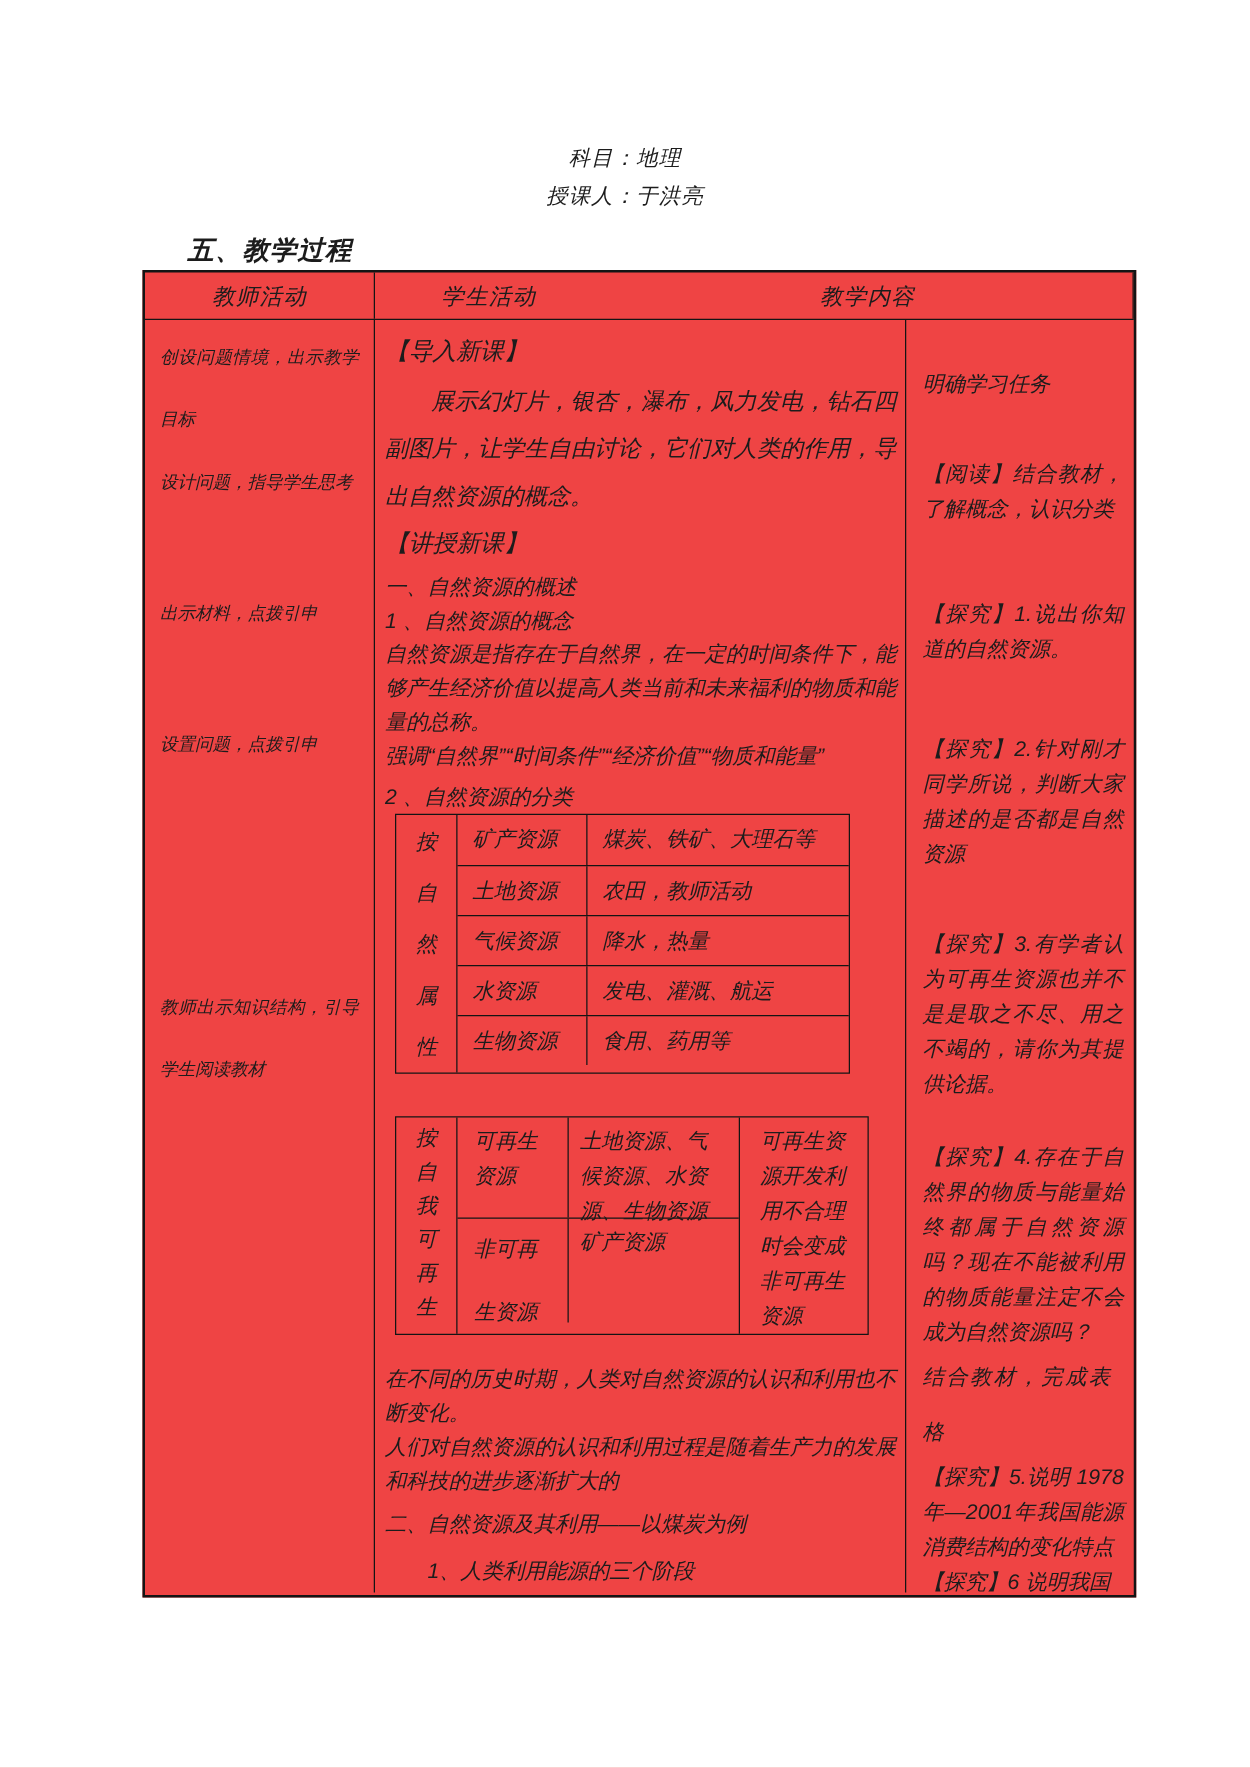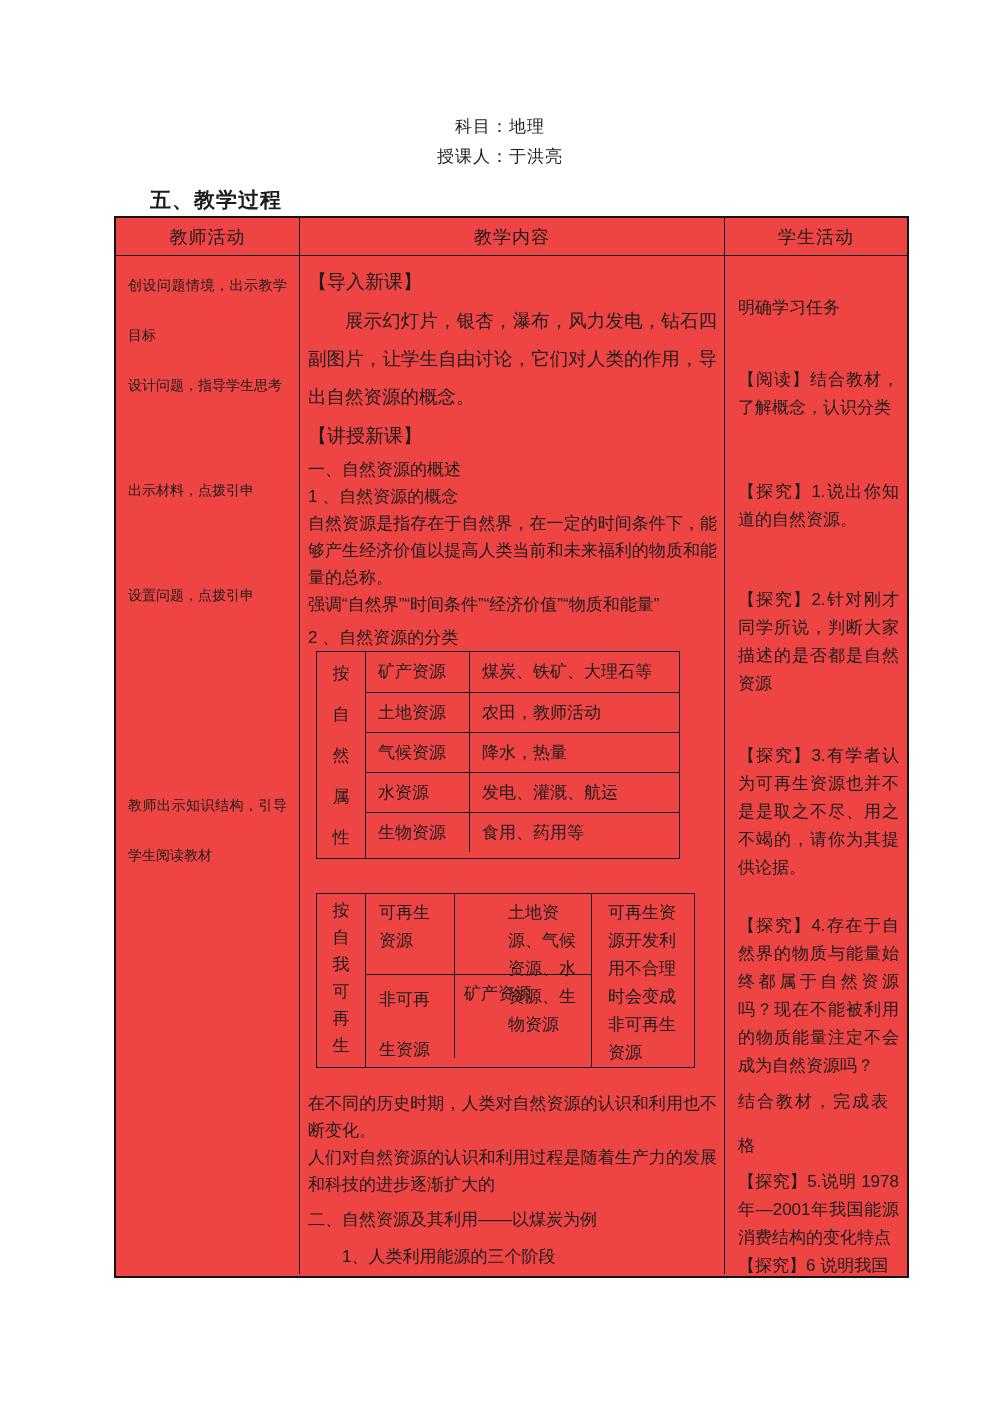--- a/index.html
+++ b/index.html
@@ -3,21 +3,21 @@
 <meta charset="utf-8">
 <style>
   * { box-sizing: border-box; }
   html,body { margin:0; padding:0; }
   body {
     width:1000px; height:1414px; background:#ffffff;
     font-family:"Liberation Sans", sans-serif;
     color:#1c1c1c;
   }
   p { margin:0; padding:0; }
-  .page { position:relative; width:1000px; height:1414px; overflow:hidden; background:#fff; }
+  .page { position:relative; width:1000px; height:1414px; overflow:hidden; background:#fff;font-style:italic; }
 
   
   .doc-meta { padding-top:112px; text-align:center; font-size:17px; line-height:30px; letter-spacing:1px; }
 
   
   .section-heading { margin:14px 0 0 150px; font-size:21px; font-weight:bold; letter-spacing:1px; }
 
   
   .lesson-table { position:absolute; left:114px; top:216px; width:795px; height:1062px; border:2.5px solid #141414; background:#ef4444; }
   .thead { display:flex; height:38px; border-bottom:1.5px solid #141414; }
@@ -52,21 +52,21 @@
   .r1 { display:flex; height:40px; }
   .r1 + .r1 { border-top:1.5px solid #141414; }
   .tc1 { width:104px; border-right:1.5px solid #141414; padding-left:12px; line-height:40px; }
   .ec1 { flex:1; padding-left:12px; line-height:40px; }
 
   
   .itable2 { display:flex; width:379px; margin:34px 0 0 8px; border:1.5px solid #141414; }
   .axis2 { width:49px; padding:3px 8px 0 8px; line-height:27px; }
   .mid2 { width:226px; border-right:1.5px solid #141414; }
   .r2 { display:flex; }
-  .r2a { height:80px;gap:44px; }
+  .r2a { height:80px; }
   .r2b { height:83.5px; border-top:1.5px solid #141414; }
   .tc2 { width:89px; border-right:1.5px solid #141414; padding:5px 13px 0 13px; line-height:28px; }
   .tc2.tall { line-height:50px; padding-top:0; }
   .ec2 { flex:1; padding:5px 9px 0 9px; line-height:28px; }
   .note2 { flex:1; padding:5px 15px 0 16px; line-height:28px; }
 
   
   .col3 { flex:1; padding:38px 8px 0 13px; font-size:17px; line-height:28px; text-align:justify; overflow:hidden; }
   .s2 { margin-top:44px; }
   .s3 { margin-top:56px; }
@@ -84,22 +84,22 @@
     <div>科目：地理</div>
     <div>授课人：于洪亮</div>
   </div>
 
   <div class="section-heading">五、教学过程</div>
 
   <div class="lesson-table">
 
     <div class="thead">
       <div class="th th1">教师活动</div>
+      <div class="th th3">学生活动</div>
       <div class="th th2">教学内容</div>
-      <div class="th th3">学生活动</div>
     </div>
 
     <div class="tbody">
 
       <div class="col1">
         <p class="t1">创设问题情境，出示教学目标</p>
         <p class="t2">设计问题，指导学生思考</p>
         <p class="t3">出示材料，点拨引申</p>
         <p class="t4">设置问题，点拨引申</p>
         <p class="t5">教师出示知识结构，引导学生阅读教材</p>

